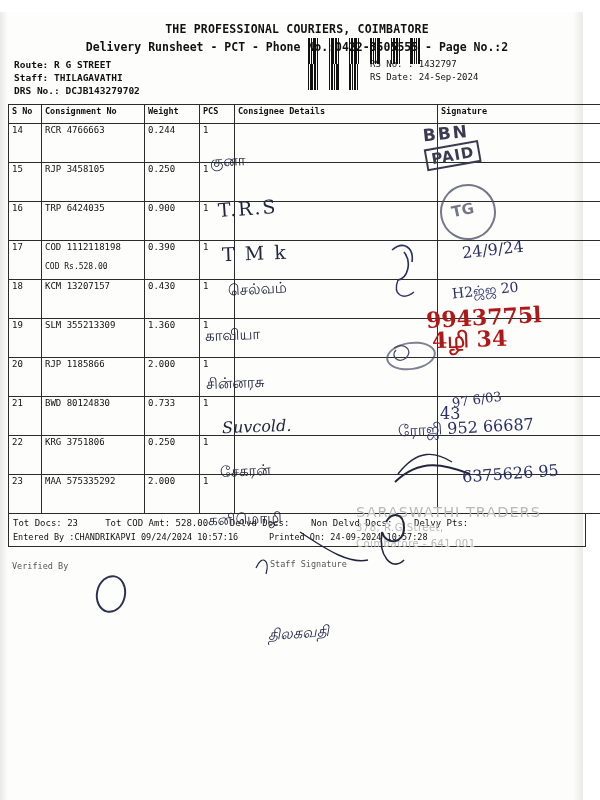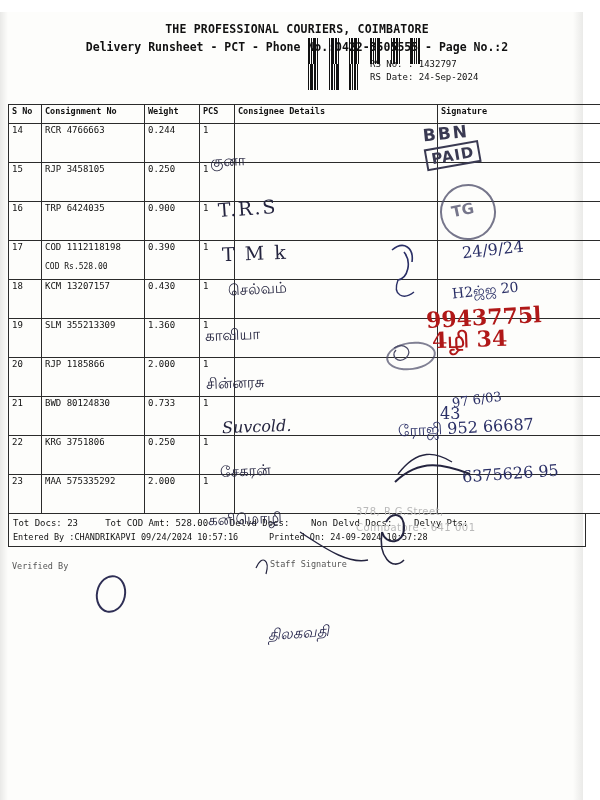--- a/index.html
+++ b/index.html
@@ -264,20 +264,25 @@
         <i style="width:2px"></i><i style="width:1px"></i><i style="width:3px"></i><i style="width:1px"></i>
         <i style="width:1px"></i><i style="width:3px"></i><i style="width:2px"></i><i style="width:1px"></i>
         <i style="width:1px"></i><i style="width:2px"></i><i style="width:3px"></i><i style="width:1px"></i>
         <i style="width:2px"></i><i style="width:1px"></i><i style="width:1px"></i><i style="width:3px"></i>
         <i style="width:1px"></i><i style="width:2px"></i><i style="width:2px"></i><i style="width:1px"></i>
         <i style="width:3px"></i><i style="width:1px"></i><i style="width:1px"></i><i style="width:2px"></i>
         <i style="width:1px"></i><i style="width:3px"></i><i style="width:2px"></i><i style="width:1px"></i>
         <i style="width:1px"></i><i style="width:2px"></i><i style="width:1px"></i><i style="width:3px"></i>
         <i style="width:2px"></i><i style="width:1px"></i><i style="width:2px"></i><i style="width:1px"></i>
       </div>
+      <div class="hdr-left">
+        <div>Route: R G STREET</div>
+        <div>Staff: THILAGAVATHI</div>
+        <div>DRS No.: DCJB143279702</div>
+      </div>
       <div class="hdr-right">
         <div>RS No. : 1432797</div>
         <div>RS Date: 24-Sep-2024</div>
       </div>
     </div>
 
     <table class="grid">
       <thead>
         <tr>
           <th class="c-sno">S No</th>
@@ -444,20 +449,21 @@
       </div>
     </div>
 
     <div class="stamp-round">
       <span class="rt">TG</span>
     </div>
 
     <div class="stamp-oval"></div>
 
     <div class="watermark">
+      <div>SARASWATHI TRADERS</div>
       <div class="w2">378, R.G.Street,</div>
       <div class="w2">Coimbatore - 641 001</div>
     </div>
 
     <svg width="600" height="800" style="position:absolute;left:0;top:0;">
       <path d="M395,470 C420,446 444,452 470,462" stroke="#24243f" stroke-width="2" fill="none"></path>
       <path d="M398,462 C418,436 436,440 452,450" stroke="#24243f" stroke-width="1.4" fill="none"></path>
       <path d="M386,510 C392,500 404,500 404,516 C404,532 386,534 382,520" stroke="#24243f" stroke-width="2" fill="none"></path>
       <path d="M382,520 C378,544 392,560 404,548" stroke="#24243f" stroke-width="1.6" fill="none"></path>
       <path d="M300,520 C330,540 350,552 368,548" stroke="#24243f" stroke-width="1.4" fill="none"></path>

